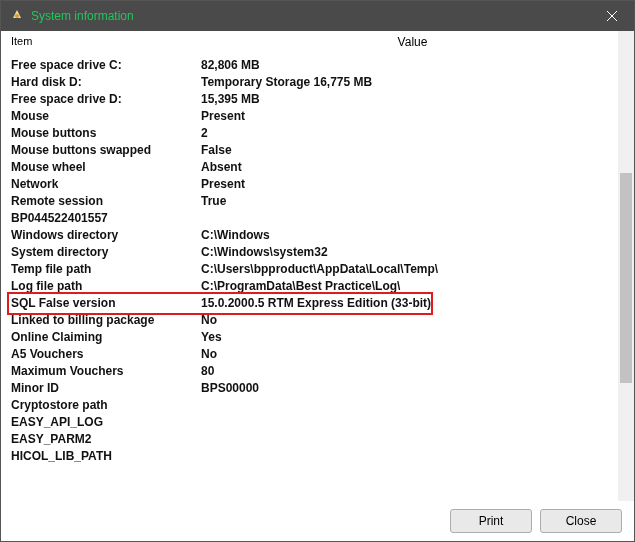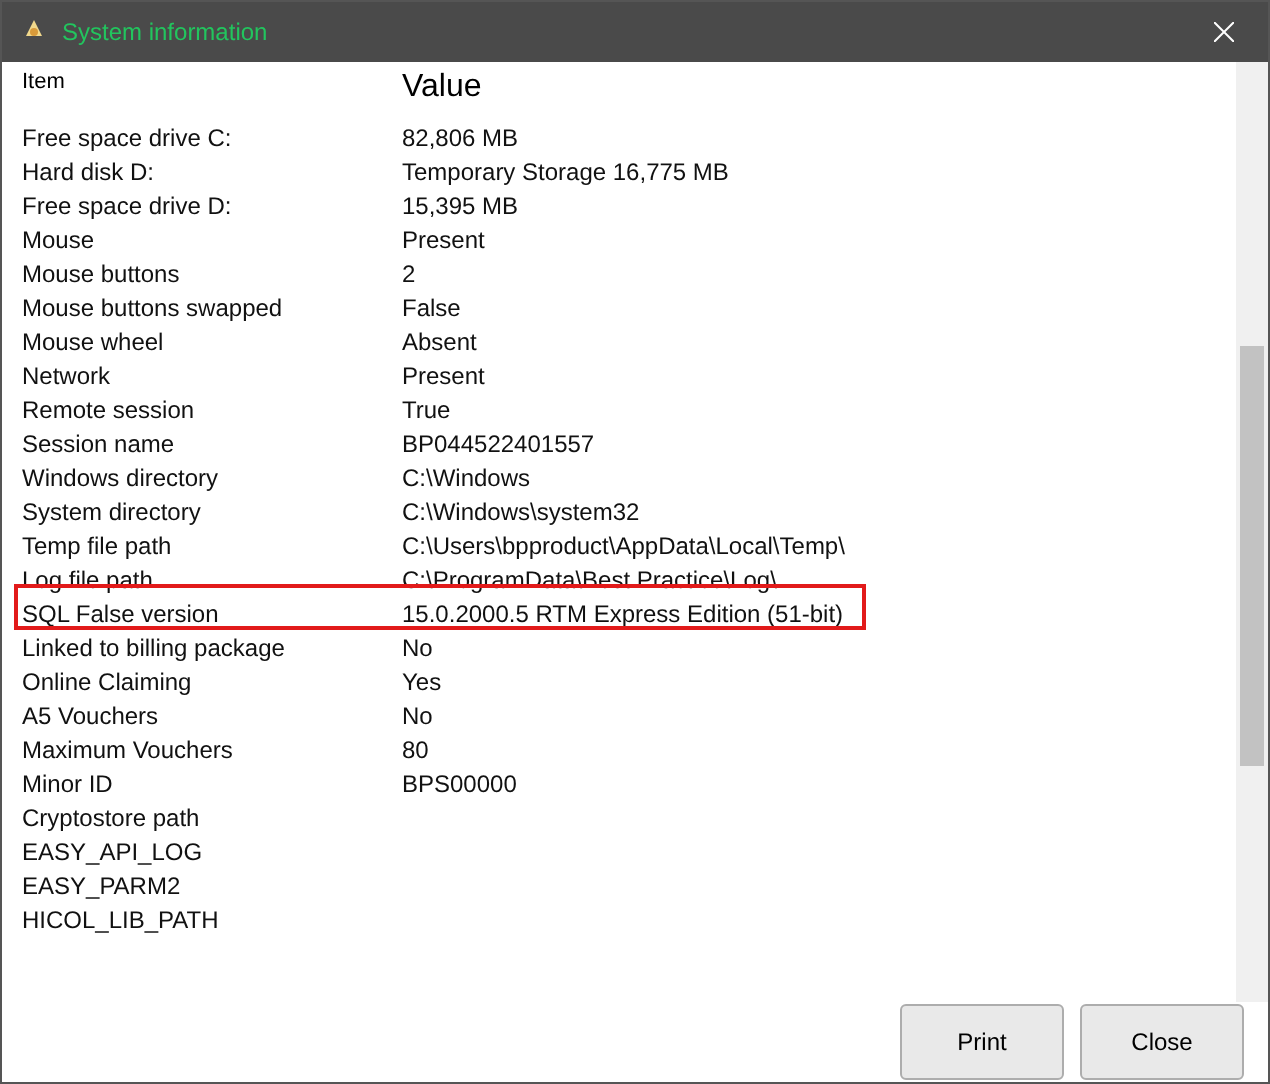--- a/index.html
+++ b/index.html
@@ -48,23 +48,24 @@
     overflow: auto;
     position: relative;
   }
   .header-row {
     display: flex;
     padding: 4px 10px 4px 10px;
     color: #000;
     border-bottom: 0;
   }
   .header-row .col-item { width: 190px; font-size: 11px; }
-  .header-row .col-value { flex: 1; font-size: 16px; }
+  .header-row .col-value { flex: 1; font-size: 12px; text-align: center; }
   .rows {
     padding: 4px 10px 0 10px;
+    font-weight: bold;
   }
   .row {
     display: flex;
     line-height: 17px;
     font-size: 12px;
     color: #111;
   }
   .row .col-item { width: 190px; white-space: nowrap; overflow: hidden; }
   .row .col-value { flex: 1; white-space: nowrap; overflow: hidden; }
   .highlight-box {
@@ -92,21 +93,21 @@
     height: 40px;
     display: flex;
     align-items: center;
     justify-content: flex-end;
     gap: 8px;
     padding: 0 12px;
     background: #fff;
   }
   .btn {
     min-width: 82px;
-    height: 38px;
+    height: 24px;
     border: 1px solid #adadad;
     background: #e9e9e9;
     font-size: 12px;
     cursor: pointer;
     border-radius: 3px;
   }
 </style>
 </head>
 <body>
 
@@ -162,42 +163,41 @@
       </div>
       <div class="row">
         <div class="col-item">Network</div>
         <div class="col-value">Present</div>
       </div>
       <div class="row">
         <div class="col-item">Remote session</div>
         <div class="col-value">True</div>
       </div>
       <div class="row">
-        <div class="col-item">Session name</div>
         <div class="col-value">BP044522401557</div>
       </div>
       <div class="row">
         <div class="col-item">Windows directory</div>
         <div class="col-value">C:\Windows</div>
       </div>
       <div class="row">
         <div class="col-item">System directory</div>
         <div class="col-value">C:\Windows\system32</div>
       </div>
       <div class="row">
         <div class="col-item">Temp file path</div>
         <div class="col-value">C:\Users\bpproduct\AppData\Local\Temp\</div>
       </div>
       <div class="row">
         <div class="col-item">Log file path</div>
         <div class="col-value">C:\ProgramData\Best Practice\Log\</div>
       </div>
       <div class="row">
         <div class="col-item">SQL False version</div>
-        <div class="col-value">15.0.2000.5 RTM Express Edition (51-bit)</div>
+        <div class="col-value">15.0.2000.5 RTM Express Edition (33-bit)</div>
       </div>
       <div class="row">
         <div class="col-item">Linked to billing package</div>
         <div class="col-value">No</div>
       </div>
       <div class="row">
         <div class="col-item">Online Claiming</div>
         <div class="col-value">Yes</div>
       </div>
       <div class="row">

